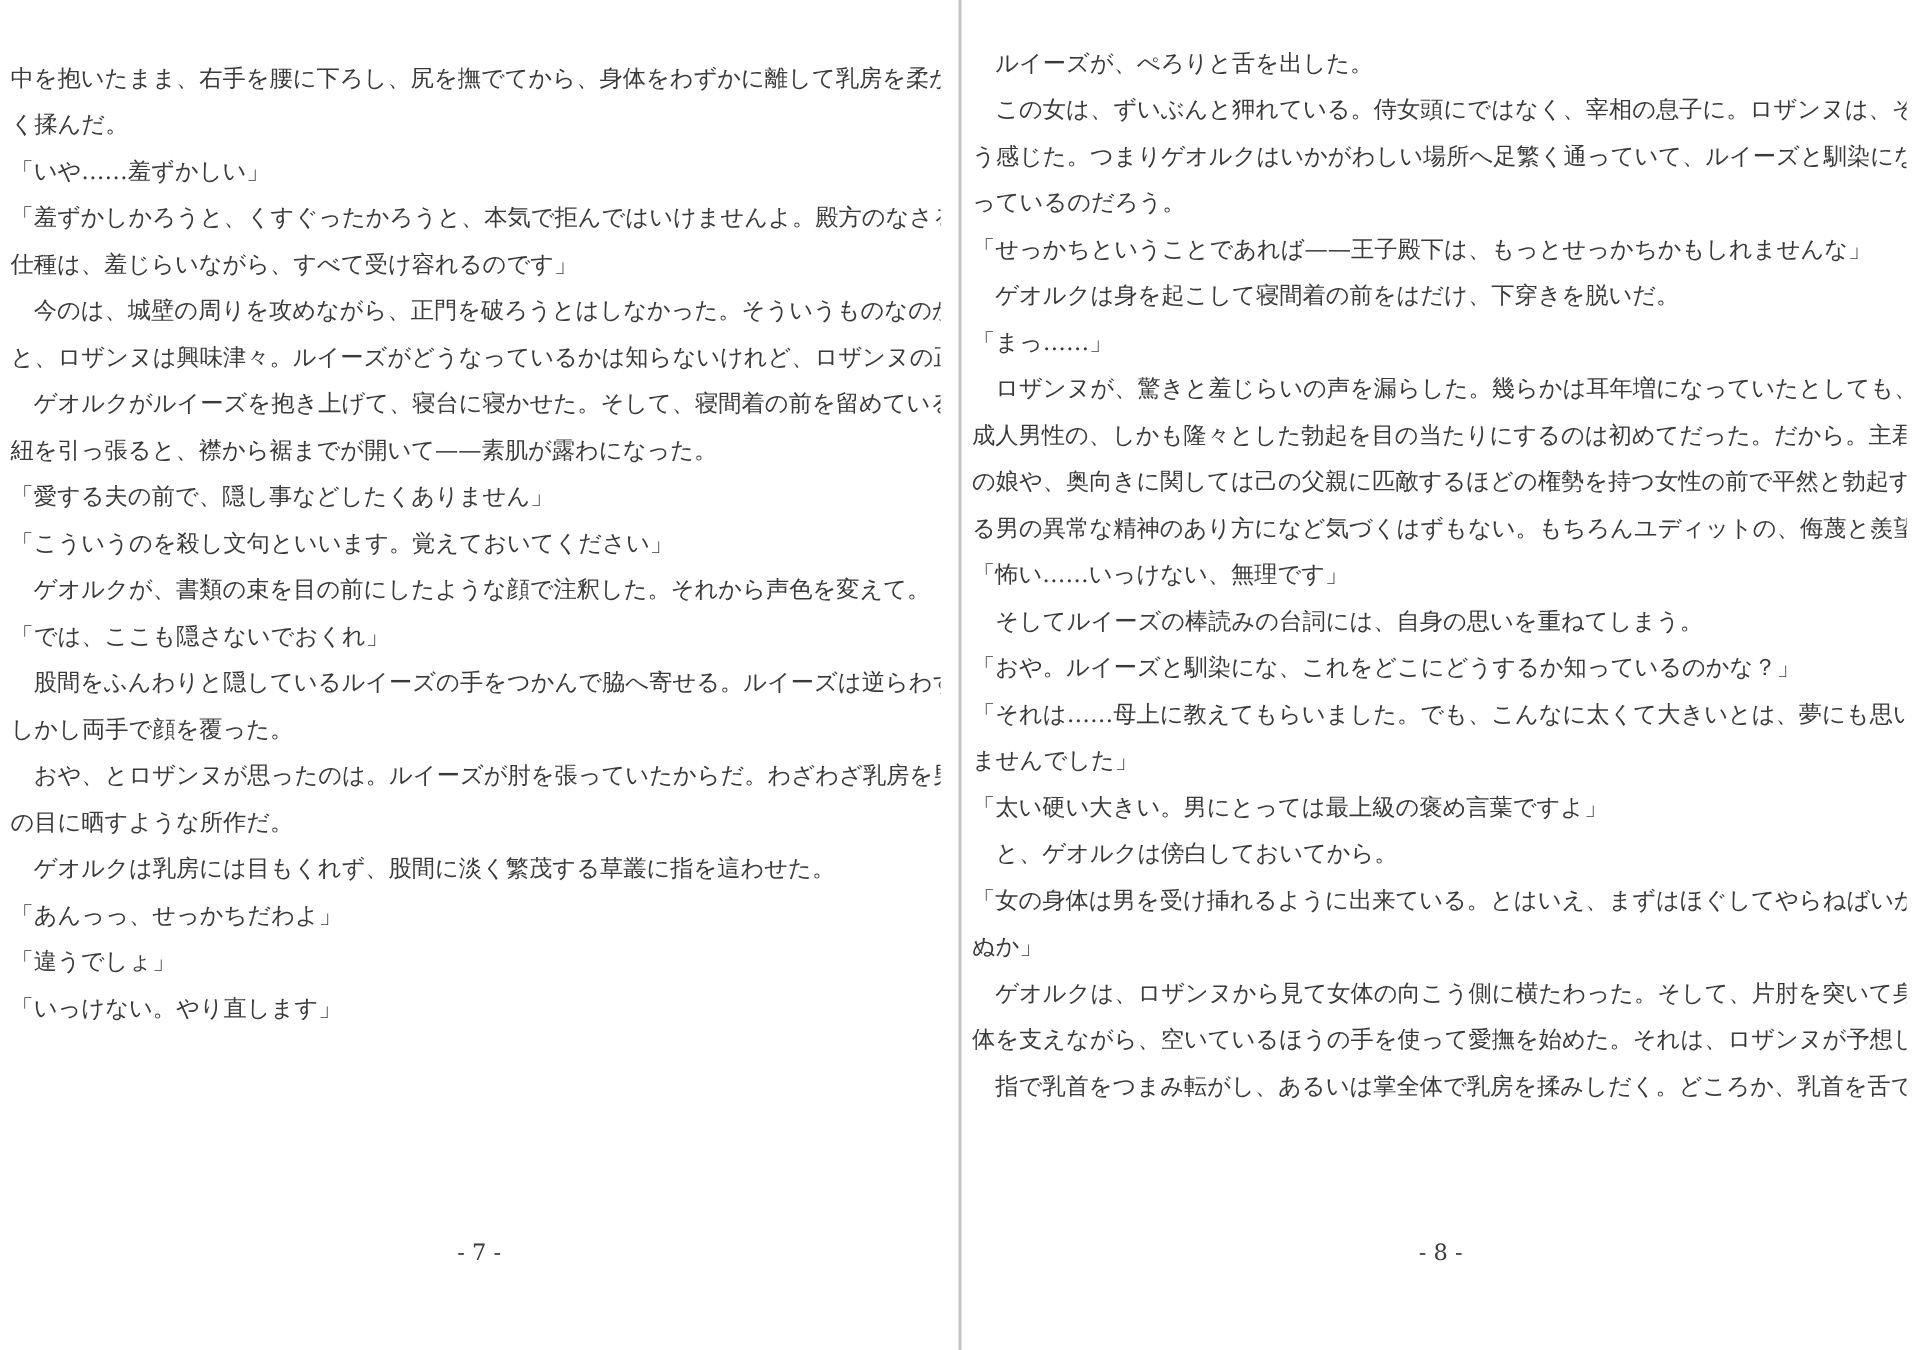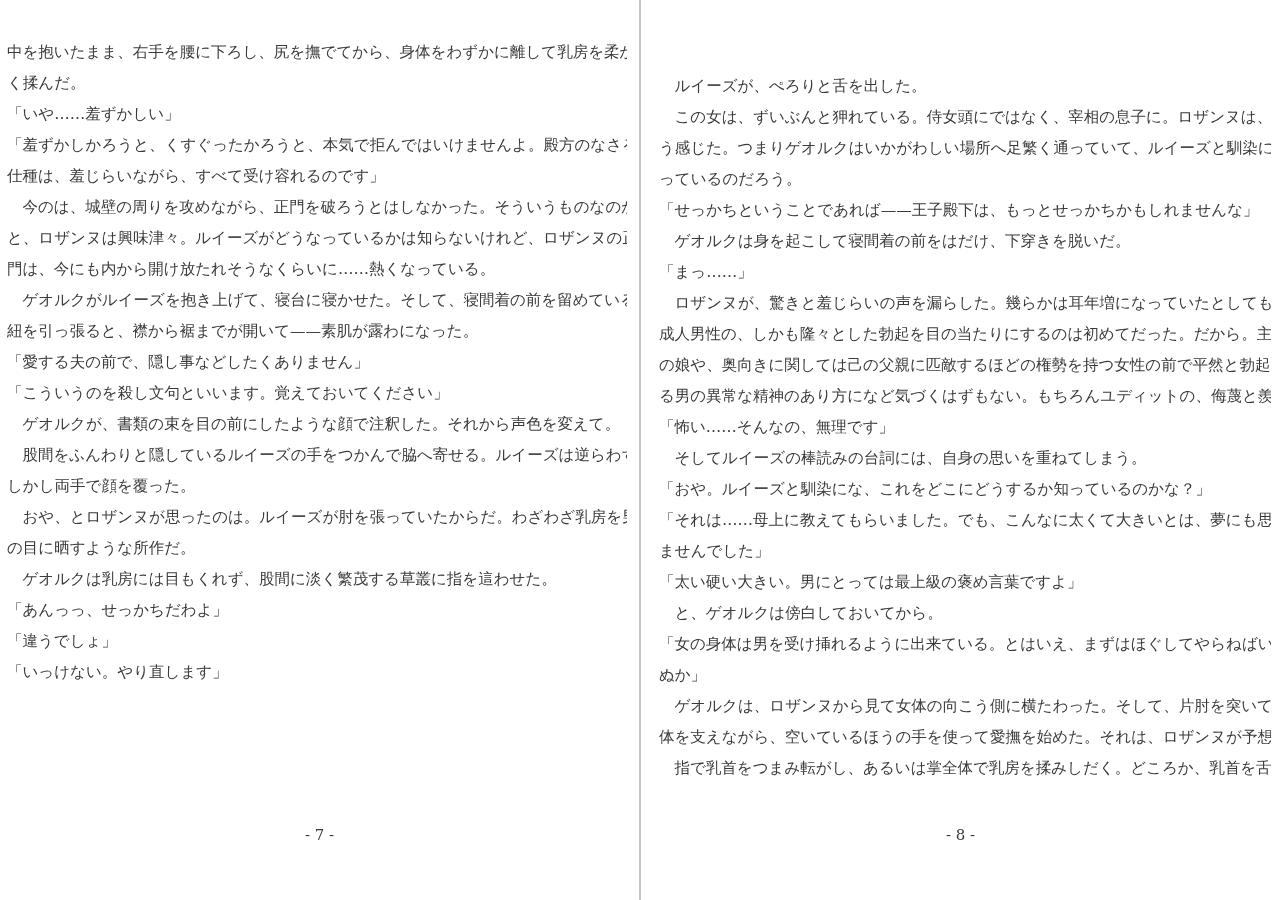--- a/index.html
+++ b/index.html
@@ -26,21 +26,21 @@
     position: absolute;
     left: 639px; top: 0;
     width: 2px; height: 900px;
     background: #c4c4c4;
   }
   .page-text {
     position: absolute;
     left: 0; right: 0;
   }
   .page-left  .page-text { top: 37px; padding-left: 7px;  padding-right: 12px; }
-  .page-right .page-text { top: 27px; padding-left: 18px; padding-right: 9px; margin-top: 44px;  }
+  .page-right .page-text { top: 27px; padding-left: 7px; padding-right: 9px;  }
   .line {
     font-size: 15.5px;
     line-height: 31px;
     letter-spacing: 0px;
     white-space: pre;
     overflow: hidden;
   }
   .page-footer {
     position: absolute;
     top: 824px;
@@ -58,26 +58,26 @@
 
   <div class="page page-left">
     <div class="page-text">
         <div class="line">中を抱いたまま、右手を腰に下ろし、尻を撫でてから、身体をわずかに離して乳房を柔か</div>
         <div class="line">く揉んだ。</div>
         <div class="line">「いや……羞ずかしい」</div>
         <div class="line">「羞ずかしかろうと、くすぐったかろうと、本気で拒んではいけませんよ。殿方のなさる</div>
         <div class="line">仕種は、羞じらいながら、すべて受け容れるのです」</div>
         <div class="line">　今のは、城壁の周りを攻めながら、正門を破ろうとはしなかった。そういうものなのか</div>
         <div class="line">と、ロザンヌは興味津々。ルイーズがどうなっているかは知らないけれど、ロザンヌの正</div>
-        <div class="line">門は、今にも内から開け放たれそうなくらいに……熱くなっている。</div>
         <div class="line">　ゲオルクがルイーズを抱き上げて、寝台に寝かせた。そして、寝間着の前を留めている</div>
         <div class="line">紐を引っ張ると、襟から裾までが開いて——素肌が露わになった。</div>
         <div class="line">「愛する夫の前で、隠し事などしたくありません」</div>
         <div class="line">「こういうのを殺し文句といいます。覚えておいてください」</div>
         <div class="line">　ゲオルクが、書類の束を目の前にしたような顔で注釈した。それから声色を変えて。</div>
+        <div class="line">「では、ここも隠さないでおくれ」</div>
         <div class="line">　股間をふんわりと隠しているルイーズの手をつかんで脇へ寄せる。ルイーズは逆らわず、</div>
         <div class="line">しかし両手で顔を覆った。</div>
         <div class="line">　おや、とロザンヌが思ったのは。ルイーズが肘を張っていたからだ。わざわざ乳房を男</div>
         <div class="line">の目に晒すような所作だ。</div>
         <div class="line">　ゲオルクは乳房には目もくれず、股間に淡く繁茂する草叢に指を這わせた。</div>
         <div class="line">「あんっっ、せっかちだわよ」</div>
         <div class="line">「違うでしょ」</div>
         <div class="line">「いっけない。やり直します」</div>
       </div>
     <div class="page-footer">- 7 -</div>
@@ -91,21 +91,21 @@
         <div class="line">　この女は、ずいぶんと狎れている。侍女頭にではなく、宰相の息子に。ロザンヌは、そ</div>
         <div class="line">う感じた。つまりゲオルクはいかがわしい場所へ足繁く通っていて、ルイーズと馴染にな</div>
         <div class="line">っているのだろう。</div>
         <div class="line">「せっかちということであれば——王子殿下は、もっとせっかちかもしれませんな」</div>
         <div class="line">　ゲオルクは身を起こして寝間着の前をはだけ、下穿きを脱いだ。</div>
         <div class="line">「まっ……」</div>
         <div class="line">　ロザンヌが、驚きと羞じらいの声を漏らした。幾らかは耳年増になっていたとしても、</div>
         <div class="line">成人男性の、しかも隆々とした勃起を目の当たりにするのは初めてだった。だから。主君</div>
         <div class="line">の娘や、奥向きに関しては己の父親に匹敵するほどの権勢を持つ女性の前で平然と勃起す</div>
         <div class="line">る男の異常な精神のあり方になど気づくはずもない。もちろんユディットの、侮蔑と羨望</div>
-        <div class="line">「怖い……そんなの、無理です」</div>
+        <div class="line">「怖い……いっけない、無理です」</div>
         <div class="line">　そしてルイーズの棒読みの台詞には、自身の思いを重ねてしまう。</div>
         <div class="line">「おや。ルイーズと馴染にな、これをどこにどうするか知っているのかな？」</div>
         <div class="line">「それは……母上に教えてもらいました。でも、こんなに太くて大きいとは、夢にも思い</div>
         <div class="line">ませんでした」</div>
         <div class="line">「太い硬い大きい。男にとっては最上級の褒め言葉ですよ」</div>
         <div class="line">　と、ゲオルクは傍白しておいてから。</div>
         <div class="line">「女の身体は男を受け挿れるように出来ている。とはいえ、まずはほぐしてやらねばいか</div>
         <div class="line">ぬか」</div>
         <div class="line">　ゲオルクは、ロザンヌから見て女体の向こう側に横たわった。そして、片肘を突いて身</div>
         <div class="line">体を支えながら、空いているほうの手を使って愛撫を始めた。それは、ロザンヌが予想し</div>

